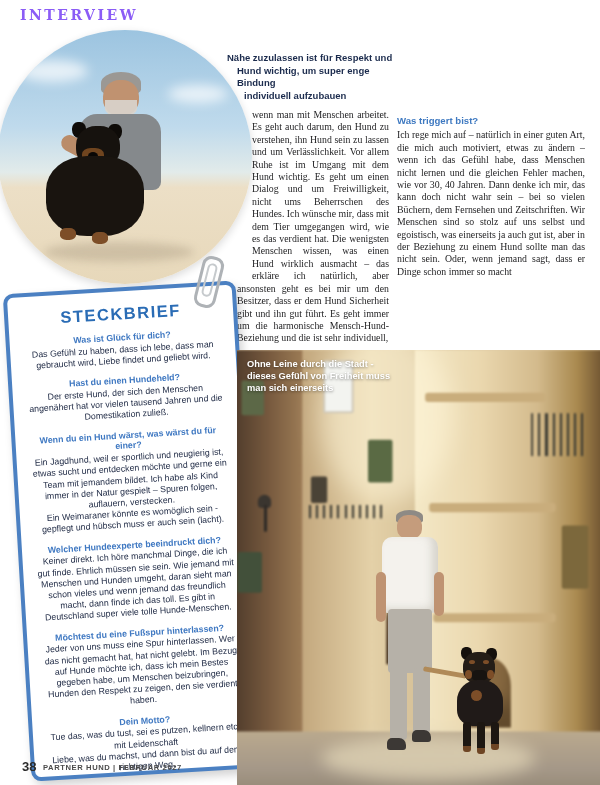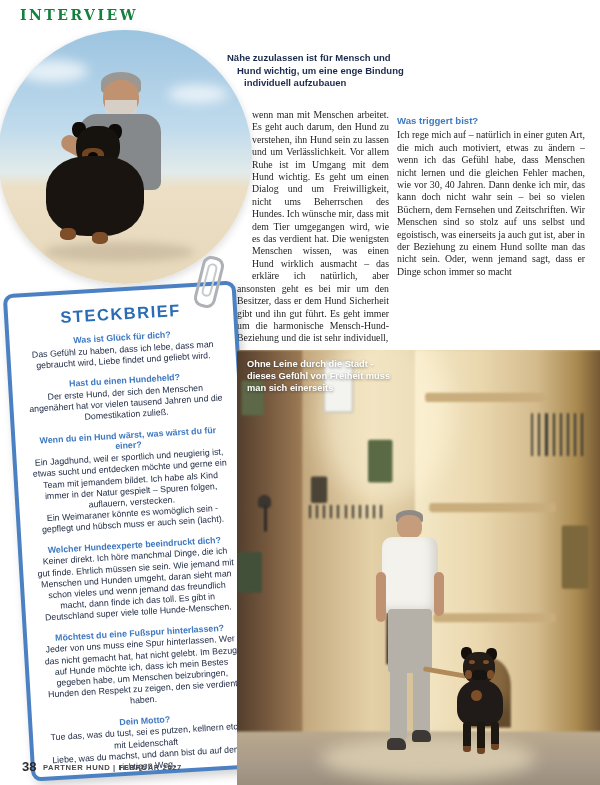--- a/index.html
+++ b/index.html
@@ -1,21 +1,21 @@
 <!DOCTYPE html>
 <html lang="de"><head>
 <meta charset="utf-8">
 <style>
   html,body{margin:0;padding:0;background:#ffffff;}
   .page{position:relative;width:600px;height:785px;background:#fff;overflow:hidden;
         font-family:"Liberation Sans",sans-serif;}
 
   
   .kicker{position:absolute;left:20px;top:7px;font-family:"DejaVu Serif",serif;
-          font-weight:bold;font-size:14px;letter-spacing:2.5px;color:#15803d;}
+          font-weight:bold;font-size:14px;letter-spacing:2.5px;color:#8b5cf6;}
 
   
   .hero{position:absolute;left:-2px;top:30px;width:254px;height:254px;border-radius:50%;
         overflow:hidden;box-shadow:0 3px 9px rgba(0,0,0,.14);}
   .hero .sky{position:absolute;inset:0;
         background:linear-gradient(180deg,#9cc4e0 0%,#bfdaec 38%,#e2ebea 56%,#ecdfc6 62%,#e7d8ba 100%);}
   .hero .cloud{position:absolute;background:rgba(255,255,255,.7);border-radius:50%;filter:blur(6px);}
   .hero .sand-shadow{position:absolute;left:46px;top:212px;width:150px;height:20px;border-radius:50%;
         background:rgba(90,70,50,.18);filter:blur(4px);}
   .man1{position:absolute;left:95px;top:42px;width:80px;height:160px;}
@@ -137,22 +137,22 @@
       <div class="head"></div>
       <div class="muzzle"></div>
       <div class="nose"></div>
       <div class="body"></div>
       <div class="paw" style="left:14px;top:102px;"></div>
       <div class="paw" style="left:46px;top:106px;"></div>
     </div>
   </div>
 
   <div class="hero-cap">
-    <div class="l1">Nähe zuzulassen ist für Mensch und</div>
-    <div class="l2">Hund wichtig, um eine enge Bindung</div>
+    <div class="l1">Nähe zuzulassen ist für Respekt und</div>
+    <div class="l2">Hund wichtig, um super enge Bindung</div>
     <div class="l3">individuell aufzubauen</div>
   </div>
 
   <div class="col col-left">
     <div class="wrap-spacer"></div>
     <p>wenn man mit Menschen arbeitet. Es geht auch darum, den Hund zu verstehen, ihn Hund sein zu lassen und um Verlässlichkeit. Vor allem Ruhe ist im Umgang mit dem Hund wichtig. Es geht um einen Dialog und um Freiwilligkeit, nicht ums Beherrschen des Hundes. Ich wünsche mir, dass mit dem Tier umgegangen wird, wie es das verdient hat. Die wenigsten Menschen wissen, was einen Hund wirklich ausmacht – das erkläre ich natürlich, aber ansonsten geht es bei mir um den Besitzer, dass er dem Hund Sicherheit gibt und ihn gut führt. Es geht immer um die harmonische Mensch-Hund-Beziehung und die ist sehr individuell,</p>
   </div>
 
   <div class="col col-right">
     <div class="q-head">Was triggert bist?</div>

